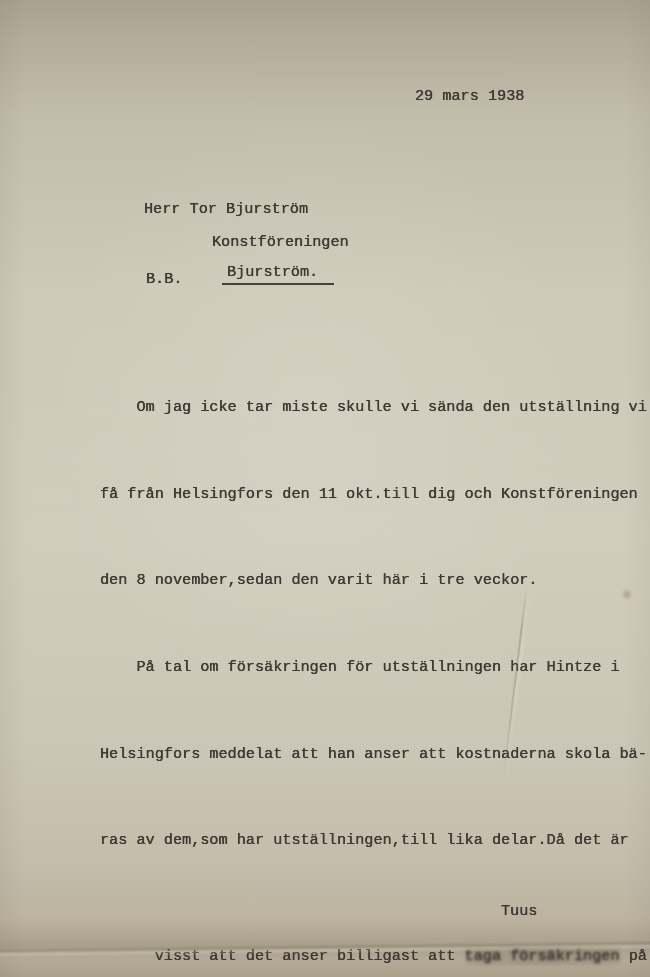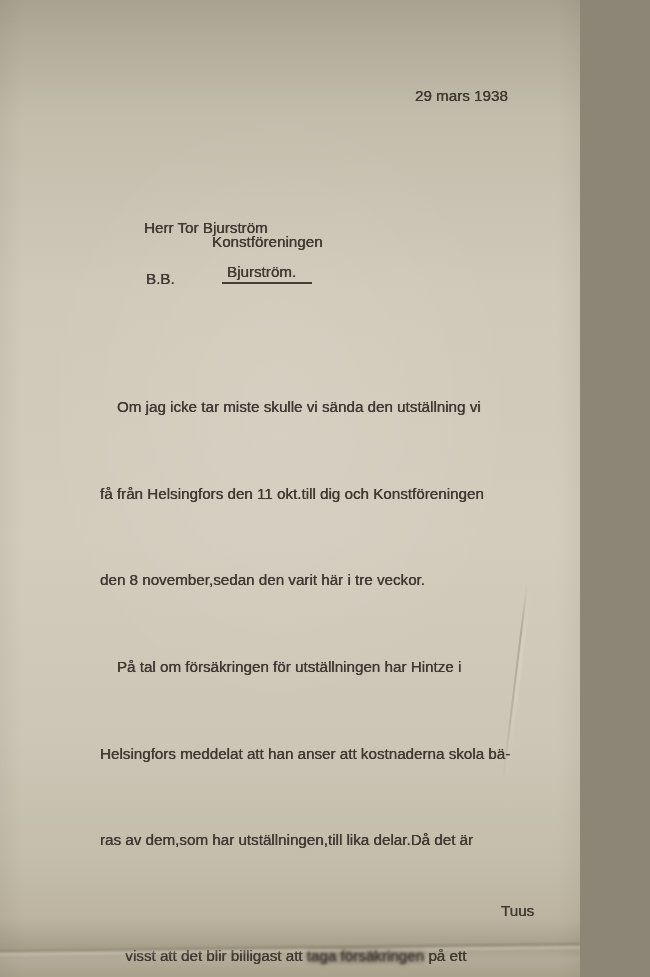--- a/index.html
+++ b/index.html
@@ -2,24 +2,24 @@
 <html><head>
 <meta charset="utf-8">
 <style>
   html, body {
     margin: 0;
     padding: 0;
     background: #8d8575;
   }
   .page {
     position: relative;
-    width: 580px;
+    width: 650px;
     height: 977px;
     overflow: hidden;
-    font-family: Liberation Sans, sans-serif;
+    font-family: Liberation Mono, monospace;
     color: #3e3933;
     background:
       radial-gradient(ellipse 60% 45% at 48% 42%, rgba(255,255,248,0.10), rgba(255,255,248,0) 70%),
       linear-gradient(90deg, rgba(60,52,40,0.06), rgba(60,52,40,0) 4%, rgba(60,52,40,0) 96%, rgba(60,52,40,0.05)),
       linear-gradient(180deg,
         #a9a190 0%,
         #b4ac9b 4%,
         #c3bdac 12%,
         #cfc9b9 30%,
         #d2ccbd 55%,
@@ -109,37 +109,37 @@
     filter: blur(0.6px);
   }
 </style>
 </head>
 <body>
 
 <div class="page">
 
   <div class="typed" style="left:415px; top:87px;">29 mars 1938</div>
 
-  <div class="typed" style="left:144px; top:200px;margin-top:19px;">Herr Tor Bjurström</div>
+  <div class="typed" style="left:144px; top:200px;">Herr Tor Bjurström</div>
 
   <div class="typed" style="left:212px; top:233px;text-align:right;">Konstföreningen</div>
 
   <div class="typed" style="left:222px; top:263px;"><span class="city">Bjurström.</span></div>
 
   <div class="typed" style="left:146px; top:270px;">B.B.</div>
 
   <div class="letter-body">
     <div class="line">    Om jag icke tar miste skulle vi sända den utställning vi</div>
     <div class="line">få från Helsingfors den 11 okt.till dig och Konstföreningen</div>
     <div class="line">den 8 november,sedan den varit här i tre veckor.</div>
     <div class="line">    På tal om försäkringen för utställningen har Hintze i</div>
     <div class="line">Helsingfors meddelat att han anser att kostnaderna skola bä-</div>
     <div class="line">ras av dem,som har utställningen,till lika delar.Då det är</div>
     <div class="line">
-      <span>visst att det blir billigast att </span><span class="smudge">taga försäkringen</span><span> på ett</span>
+      <span>visst att det anser billigast att </span><span class="smudge">taga försäkringen</span><span> på ett</span>
     </div>
     
     
     
     
     
     
     
     
     

